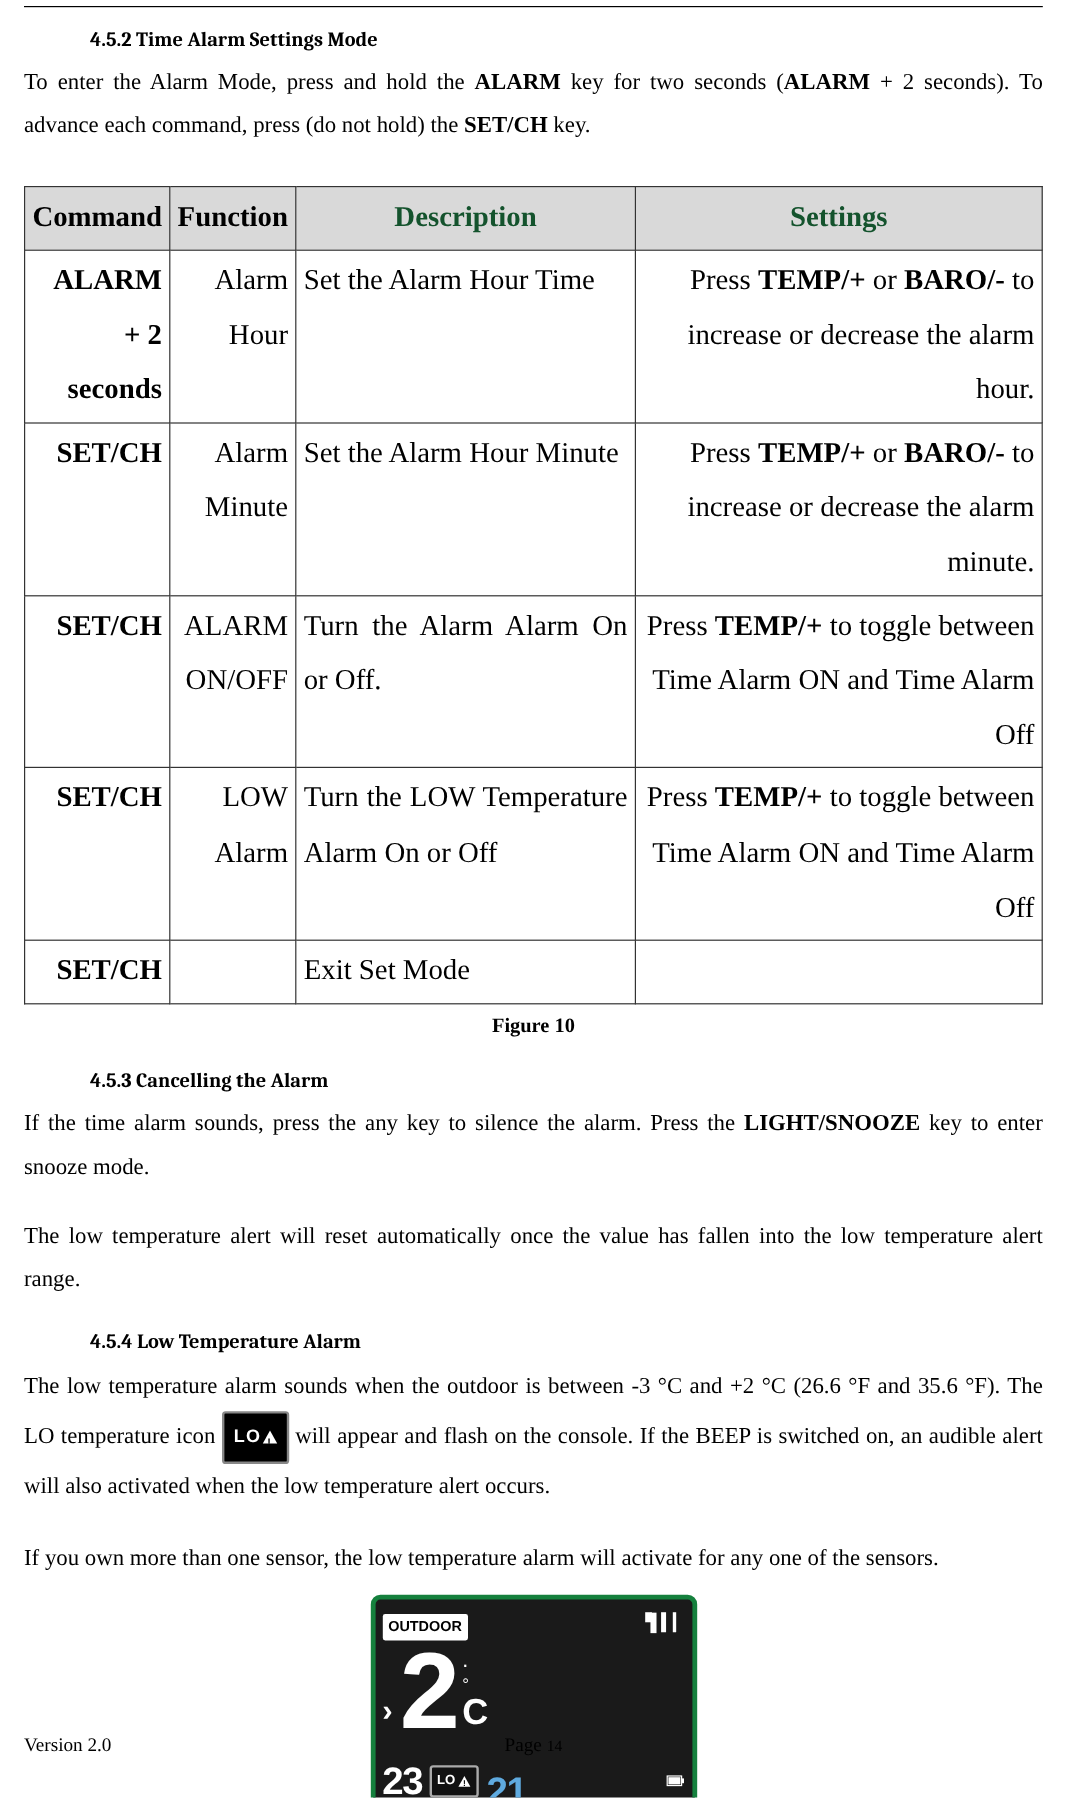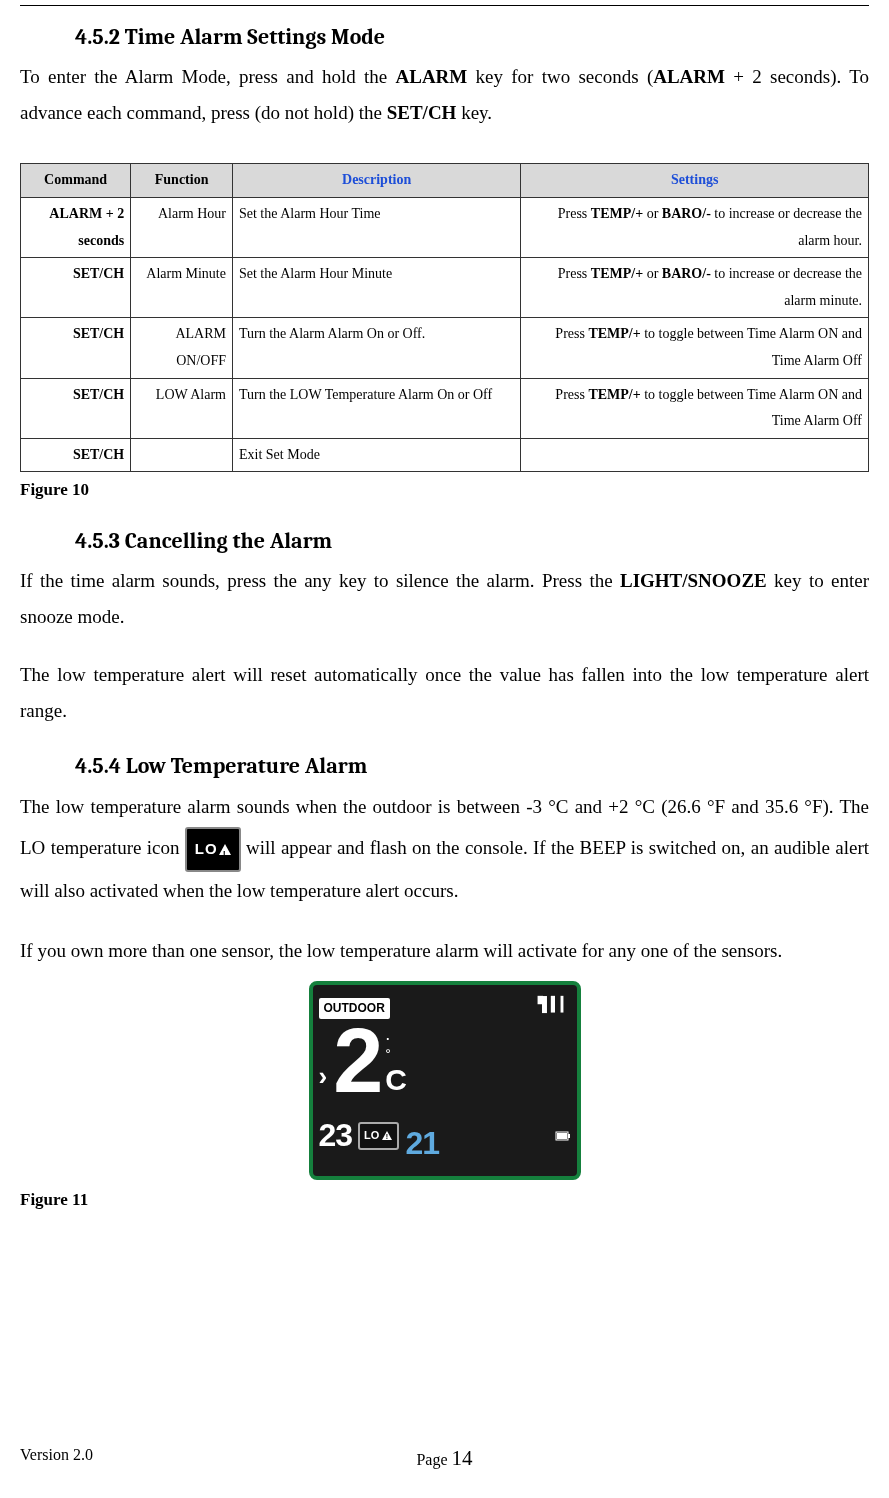--- a/index.html
+++ b/index.html
@@ -9,53 +9,53 @@
       line-height: 1.6;
       color: #000;
       width: 889px;
       height: 1498px;
       position: relative;
       padding: 0 20px;
     }
     .top-border { border-top: 1px solid #000; position: absolute; top: 5px; left: 20px; right: 20px; }
     h3 {
       font-family: Cambria, Georgia, serif;
-      font-size: 22px;
+      font-size: 17px;
       font-weight: bold;
       margin-top: 20px;
       margin-left: 55px;
       margin-bottom: 4px;
     }
     p.body {
       text-align: justify;
       margin-bottom: 10px;
       line-height: 1.9;
     }
     table {
       border-collapse: collapse;
       width: 100%;
       margin-top: 32px;
       margin-bottom: 4px;
-      font-size: 14px;
+      font-size: 24px;
     }
     th, td {
       border: 1px solid #333;
       padding: 3px 6px;
       text-align: right;
       vertical-align: top;
       line-height: 1.9;
     }
     th {
       background: #d9d9d9;
       font-weight: bold;
       text-align: center;
     }
-    th.desc, th.settings { color: #1d4ed8; }
+    th.desc, th.settings { color: #14532d; }
     td.desc { text-align: justify; }
-    .fig-caption { font-weight: bold; font-size: 17px; margin-bottom: 14px; }
+    .fig-caption { text-align: center; font-weight: bold; font-size: 17px; margin-bottom: 14px; }
     .footer {
       position: absolute;
       bottom: 30px;
       left: 20px;
       right: 20px;
       font-size: 16px;
     }
     .footer .pg { position: absolute; left: 50%; transform: translateX(-50%); }
     .lo-icon-inline {
       display: inline-block;
@@ -263,14 +263,14 @@
           <rect x="13" y="3" width="2" height="4" fill="#fff"></rect>
           <rect x="2" y="2" width="10" height="6" fill="#fff"></rect>
         </svg>
     </div>
   </div>
 </div>
 <div class="fig-caption">Figure 11</div>
 
 <div class="footer">
   <span>Version 2.0</span>
-  <span class="pg"><span>Page </span><span style="font-size:21px;">14</span></span>
+  <span class="pg"><span>Page </span><span style="font-size:13px;">14</span></span>
 </div>
 
 </body></html>

